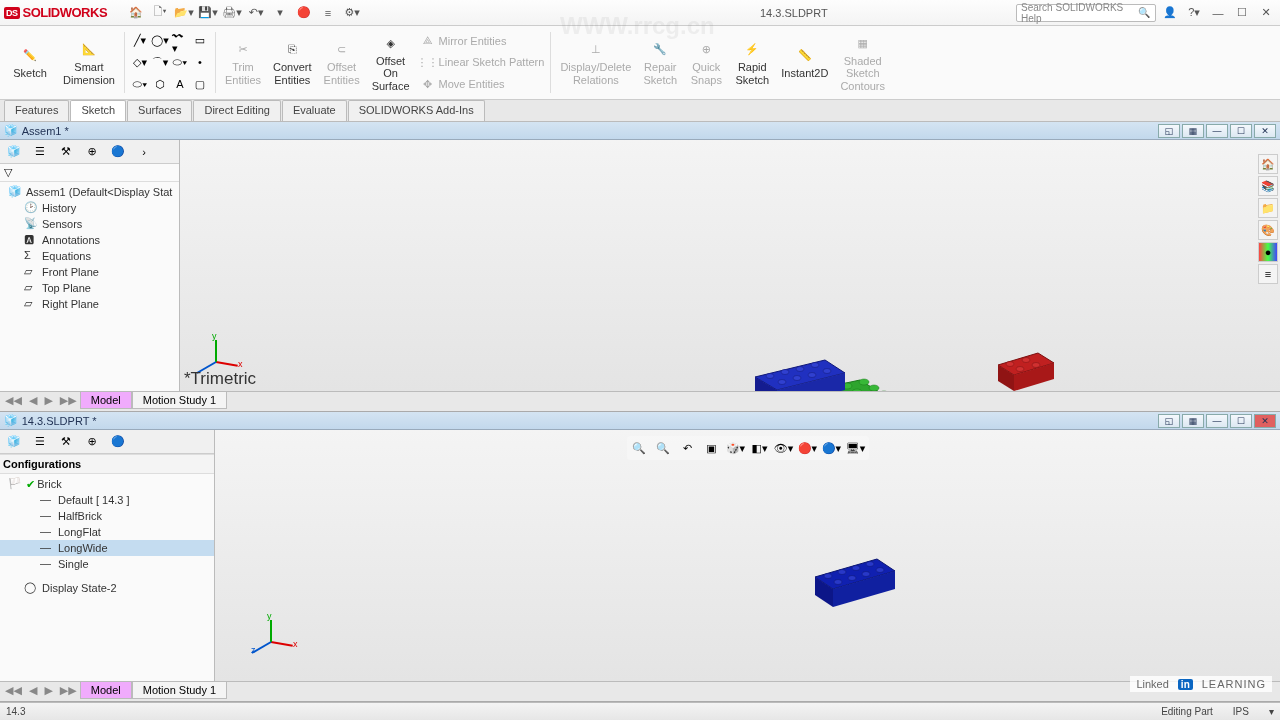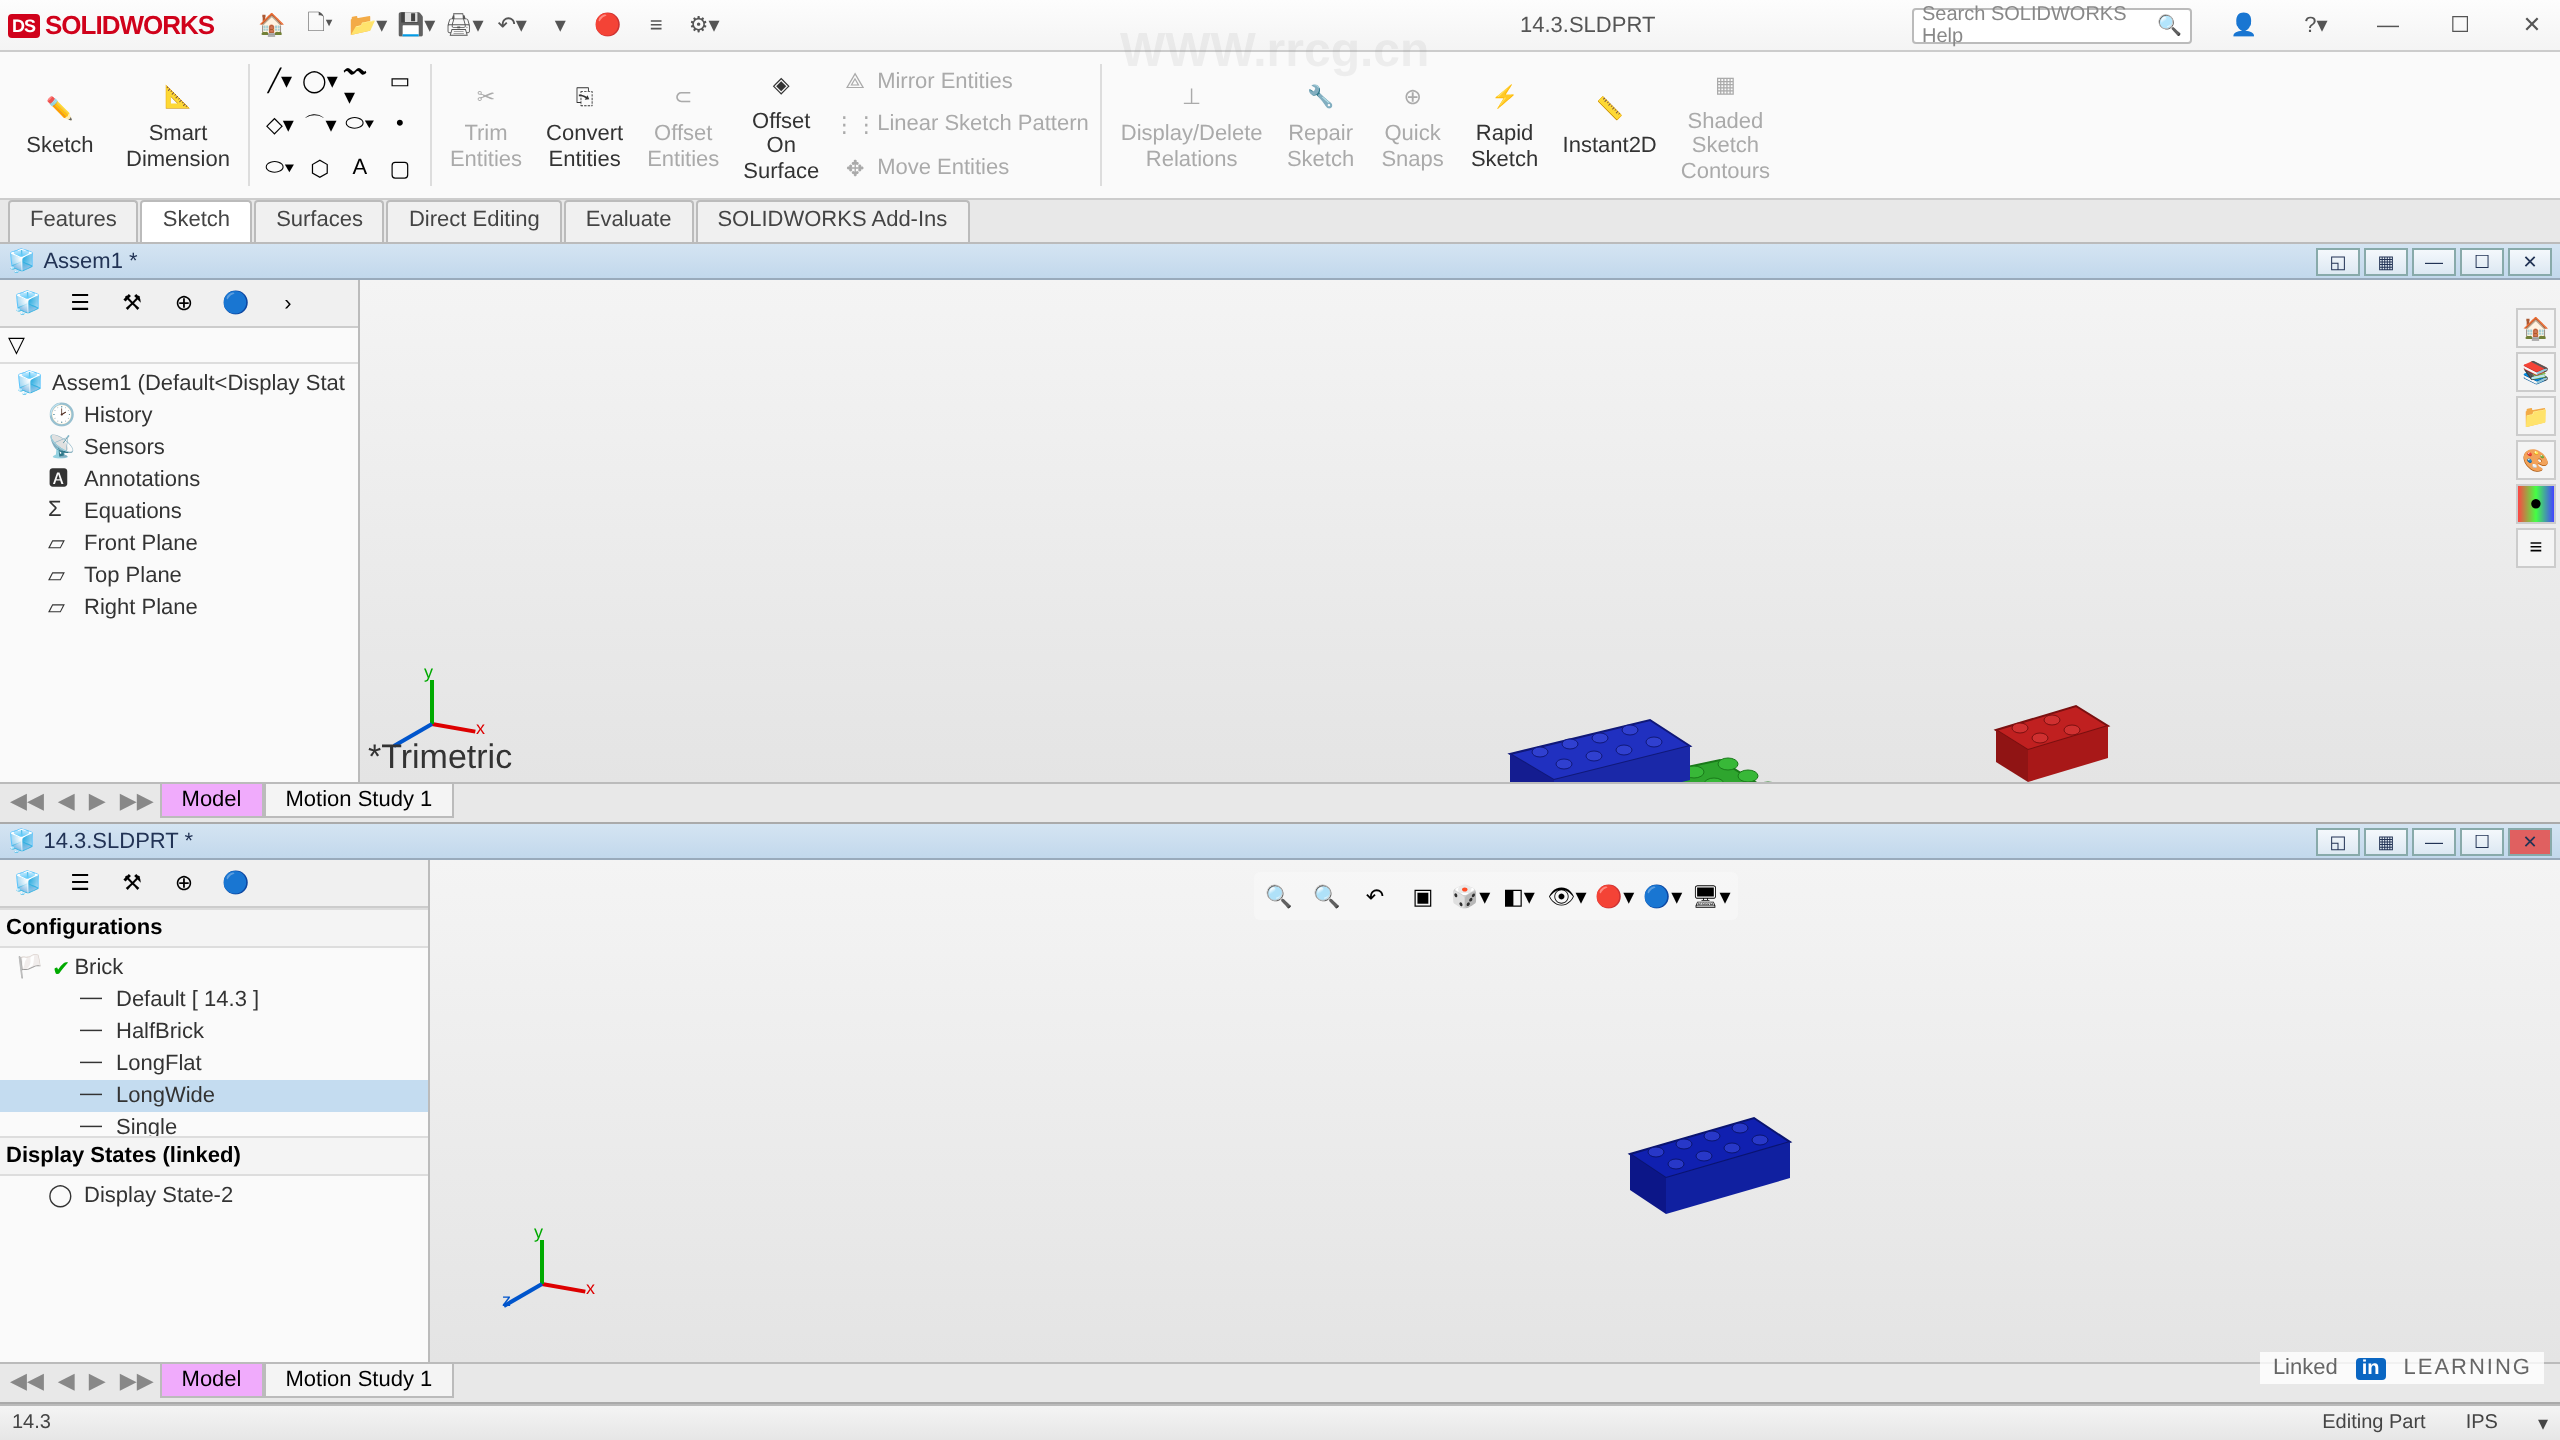--- a/index.html
+++ b/index.html
@@ -7,21 +7,21 @@
 
 
 .titlebar { height: 26px; background: linear-gradient(#fdfdfd,#f4f4f4); border-bottom: 1px solid #ccc; display: flex; align-items: center; padding: 0 4px; }
 .logo { display: flex; align-items: center; font-weight: bold; color: #d0021b; font-size: 13px; letter-spacing: -0.5px; margin-right: 10px; }
 .logo-ds { background:#d0021b; color:#fff; font-size:9px; padding:1px 2px; border-radius:2px; margin-right:3px; font-weight:bold; }
 .menu { display: flex; gap: 2px; }
 .menu-item { padding: 2px 7px; color: #333; cursor: pointer; }
 .title-icons { display: flex; gap: 2px; margin-left: 8px; align-items: center; }
 .ticon { width: 22px; height: 20px; display: inline-flex; align-items: center; justify-content: center; color: #555; border: 1px solid transparent; border-radius: 2px; cursor: pointer; }
 .title-doc { margin-left: auto; margin-right: auto; position: absolute; left: 50%; transform: translateX(120px); color:#555; font-size:11px; }
-.title-right { margin-left: auto; display: flex; align-items: center; gap: 16px; justify-content: space-between; }
+.title-right { margin-left: auto; display: flex; align-items: center; gap: 4px; justify-content: space-between; }
 .search-box { width: 140px; height: 18px; border: 1px solid #bbb; background: #fff; border-radius: 2px; display: flex; align-items: center; padding: 0 4px; color:#888; font-size:10px; }
 .win-btn { width: 20px; height: 16px; display: flex; align-items: center; justify-content: center; color: #555; cursor: pointer; }
 
 
 .ribbon { height: 74px; background: #fafafa; border-bottom: 1px solid #ccc; display: flex; align-items: stretch; padding: 2px 4px; gap: 2px; }
 .ribbon-btn { display: flex; flex-direction: column; align-items: center; justify-content: center; min-width: 44px; padding: 2px 4px; color:#333; cursor:pointer; border:1px solid transparent; border-radius:2px; text-align:center; line-height:1.1; }
 .ribbon-btn.big { min-width: 52px; }
 .ribbon-btn.disabled { color:#aaa; cursor:default; }
 .ribbon-icon { width:20px; height:20px; display:flex; align-items:center; justify-content:center; margin-bottom:2px; }
 .ribbon-sep { width:1px; background:#ddd; margin:4px 2px; }
@@ -450,21 +450,20 @@
             </div>
           <div class="tree-item grandchild sel">
               <span class="icn">—</span>
               <span>LongWide</span>
             </div>
           <div class="tree-item grandchild">
               <span class="icn">—</span>
               <span>Single</span>
             </div>
         </div>
-        <div class="panel-header">Display States (linked)</div>
         <div class="tree">
           <div class="tree-item child">
               <span class="icn">◯</span>
               <span>Display State-2</span>
             </div>
         </div>
       </div>
       <div class="viewport">
         <div class="hud">
           <span class="hb">🔍</span>

